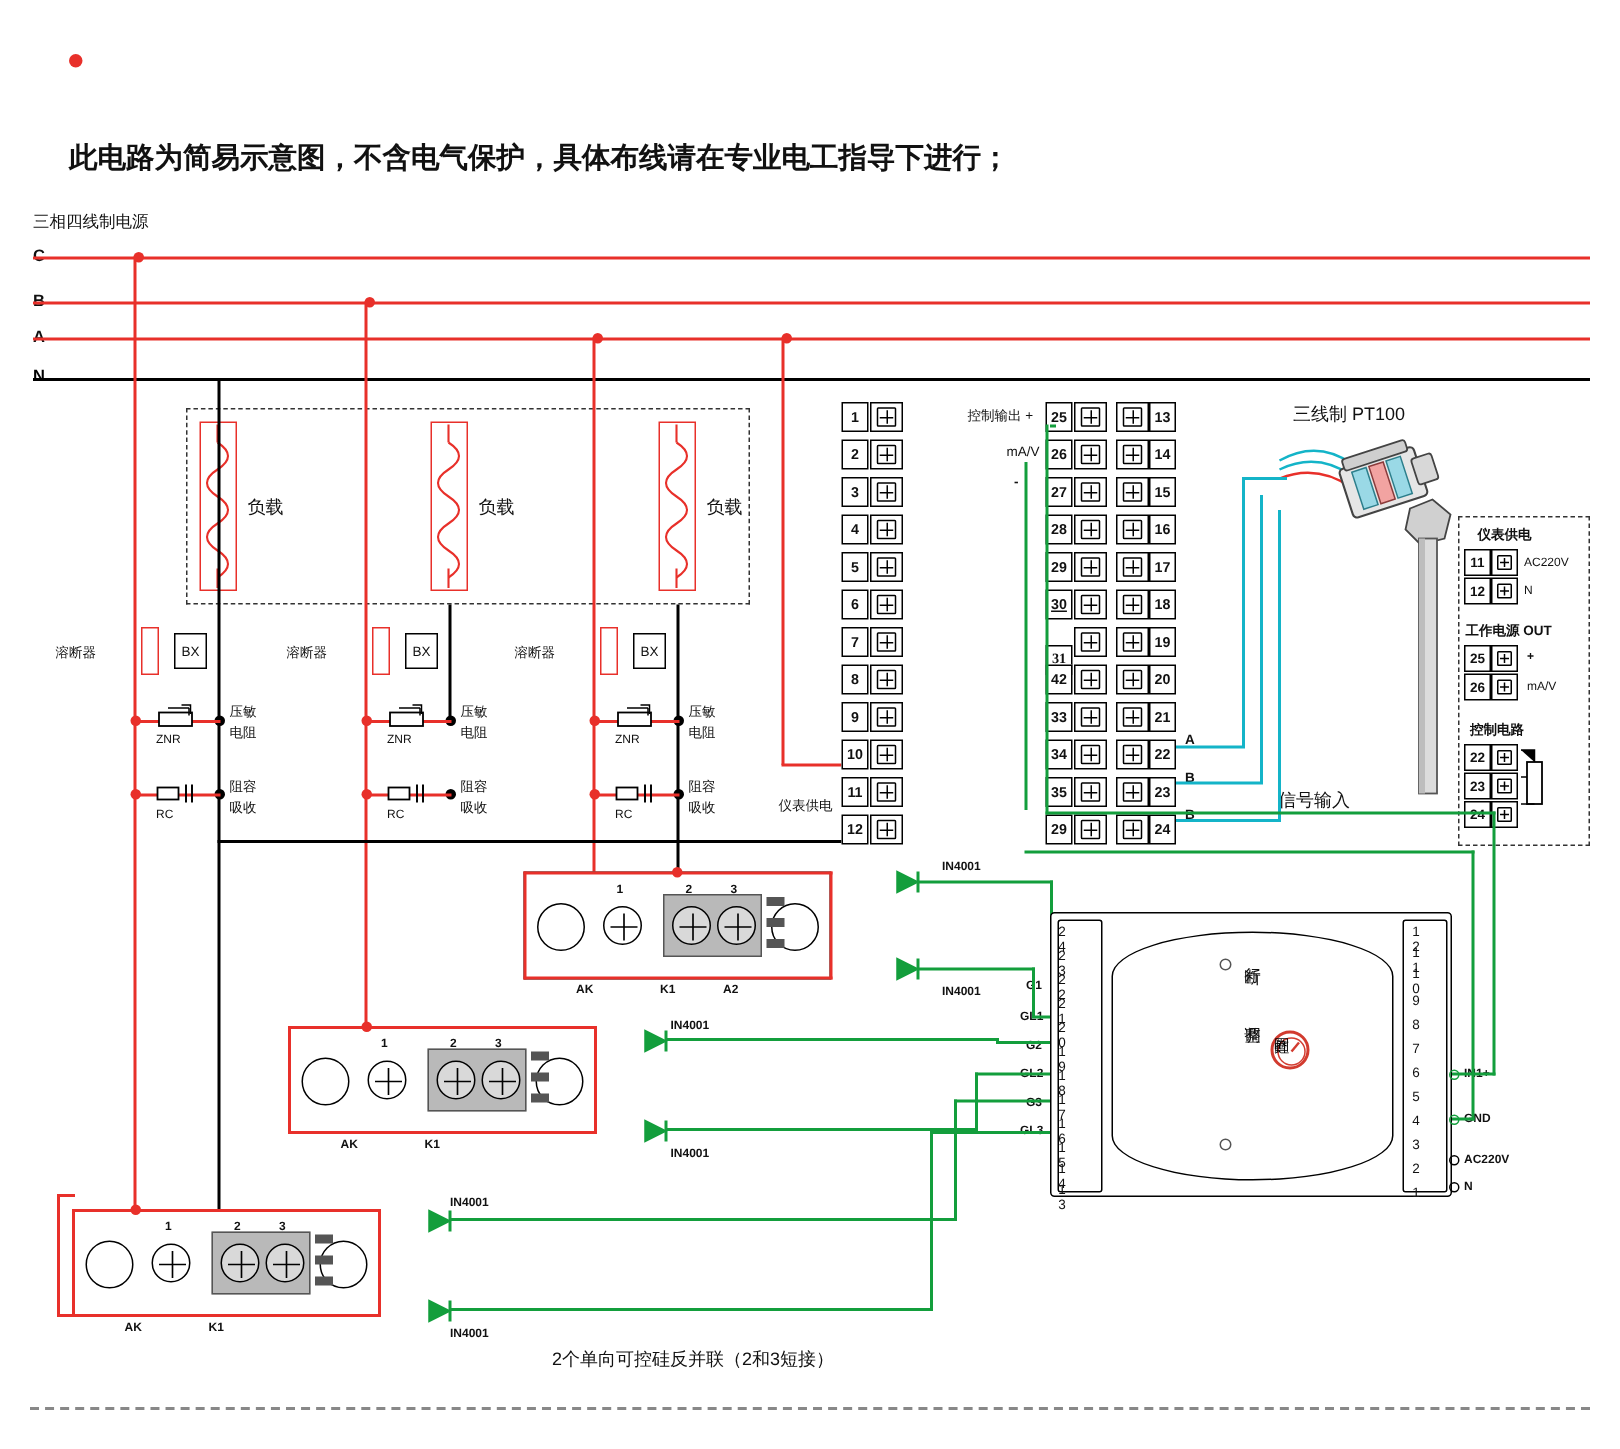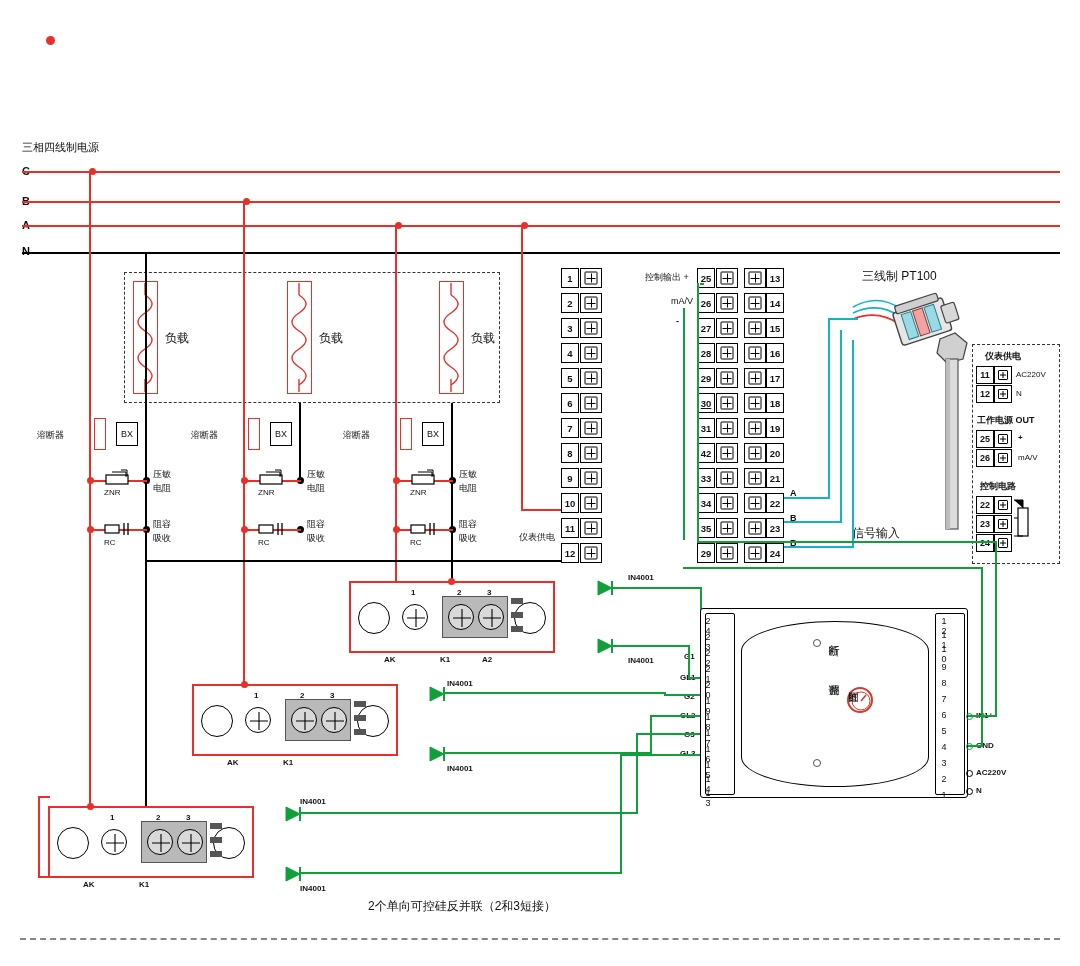--- a/index.html
+++ b/index.html
@@ -78,20 +78,21 @@
   .bottom-dash { border-top:2px dashed #888; }
   .caption { font-size:12px; }
   .b { font-weight:700; }
 </style>
 </head>
 <body>
 
 <div id="stage">
 
   <div class="abs" id="title-bullet"></div>
+  <div class="abs" id="subtitle">此电路为简易示意图，不含电气保护，具体布线请在专业电工指导下进行；</div>
   <div class="abs" id="src-label">三相四线制电源</div>
 
   <div class="abs buslabel" style="top:165px;">C</div>
   <div class="abs busline" style="top:171px;"></div>
 
   <div class="abs buslabel" style="top:195px;">B</div>
   <div class="abs busline" style="top:201px;"></div>
 
   <div class="abs buslabel" style="top:219px;">A</div>
   <div class="abs busline" style="top:225px;"></div>
@@ -293,21 +294,21 @@
         <span class="screw"></span>
       </div>
     <div class="tnum" style="left:136px;top:102px;">29</div>
     <div class="tcell" style="left:155px;top:102px;">
         <span class="screw"></span>
       </div>
     <div class="tnum" style="left:136px;top:127px;text-decoration:underline;">30</div>
     <div class="tcell" style="left:155px;top:127px;">
         <span class="screw"></span>
       </div>
-    <div class="tnum" style="left:136px;top:152px;">31</div>
+    <div class="tnum" style="left:136px;top:164px;font-family:Liberation Serif, serif;">31</div>
     <div class="tcell" style="left:155px;top:152px;">
         <span class="screw"></span>
       </div>
     <div class="tnum" style="left:136px;top:177px;">42</div>
     <div class="tcell" style="left:155px;top:177px;">
         <span class="screw"></span>
       </div>
     <div class="tnum" style="left:136px;top:202px;">33</div>
     <div class="tcell" style="left:155px;top:202px;">
         <span class="screw"></span>

